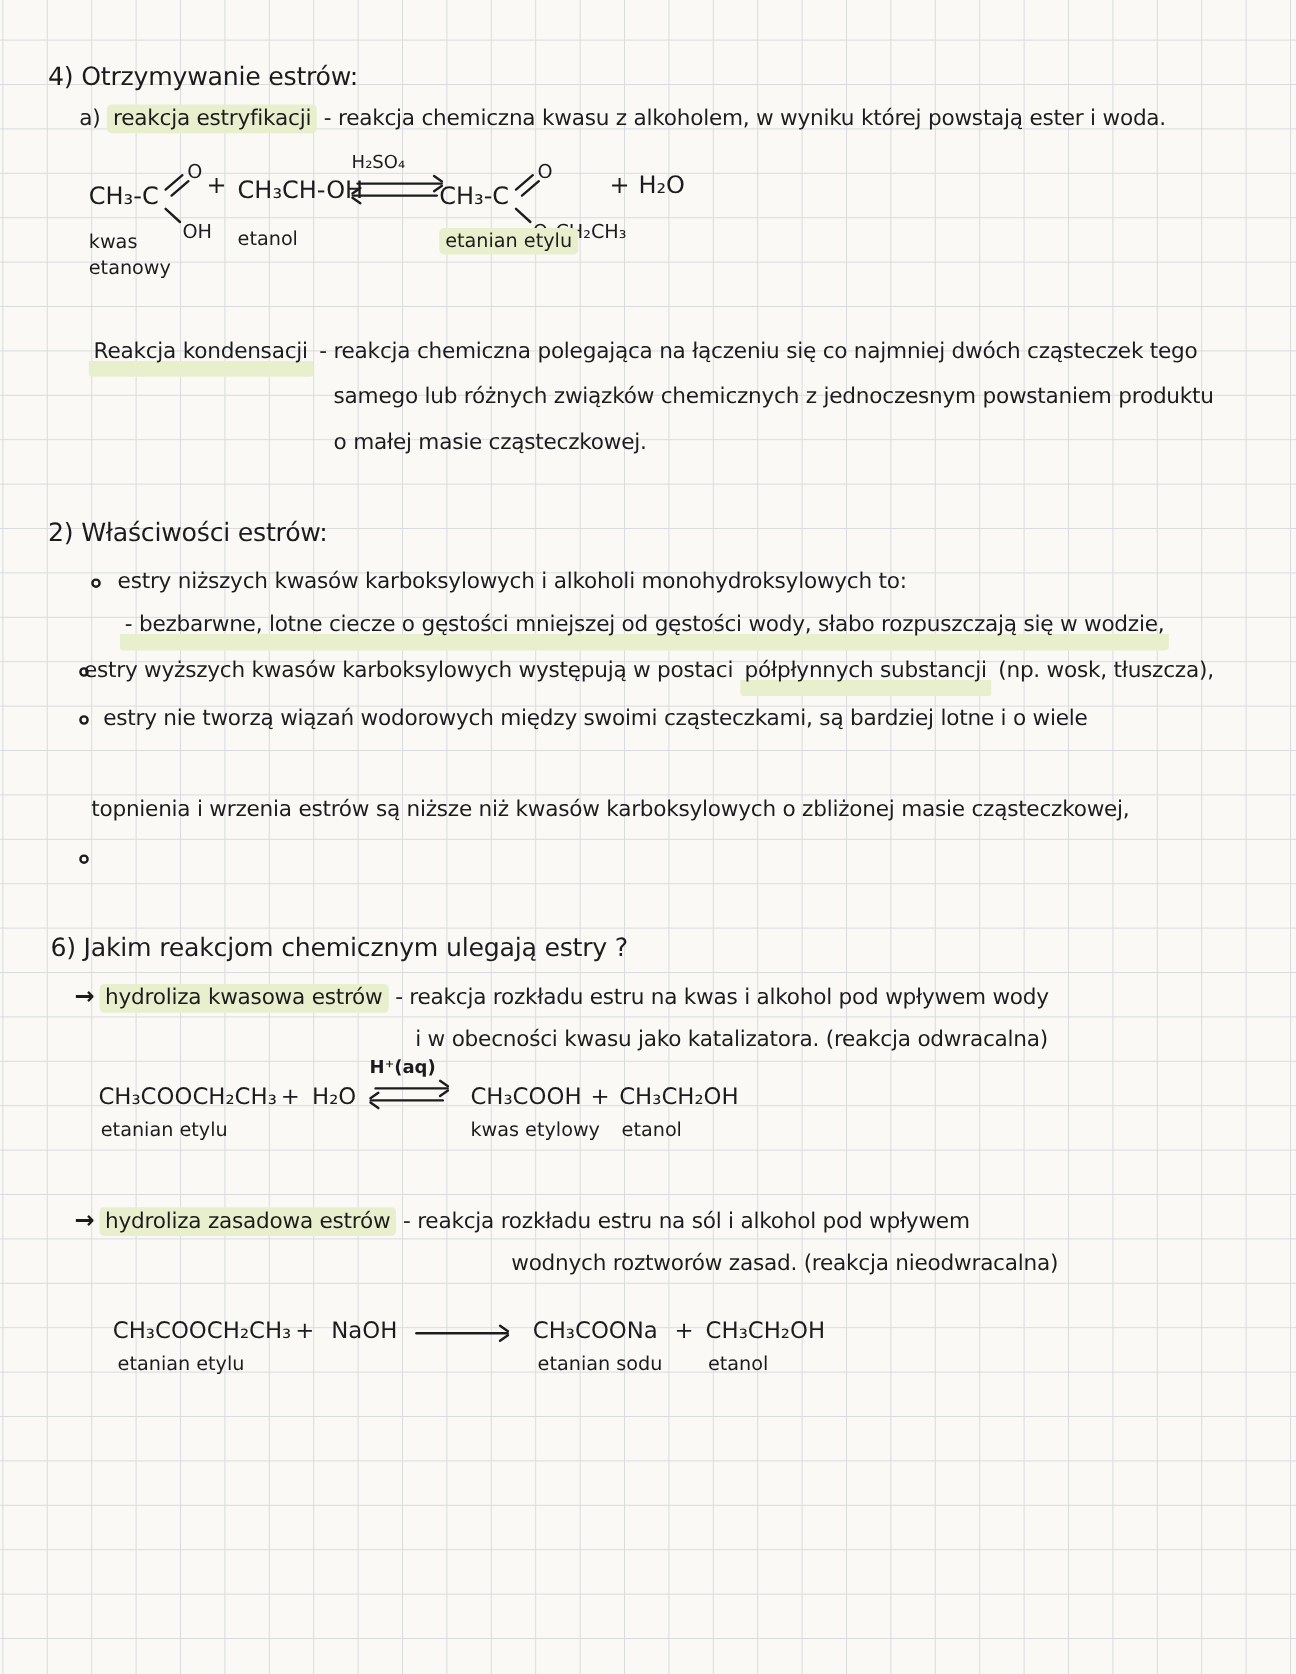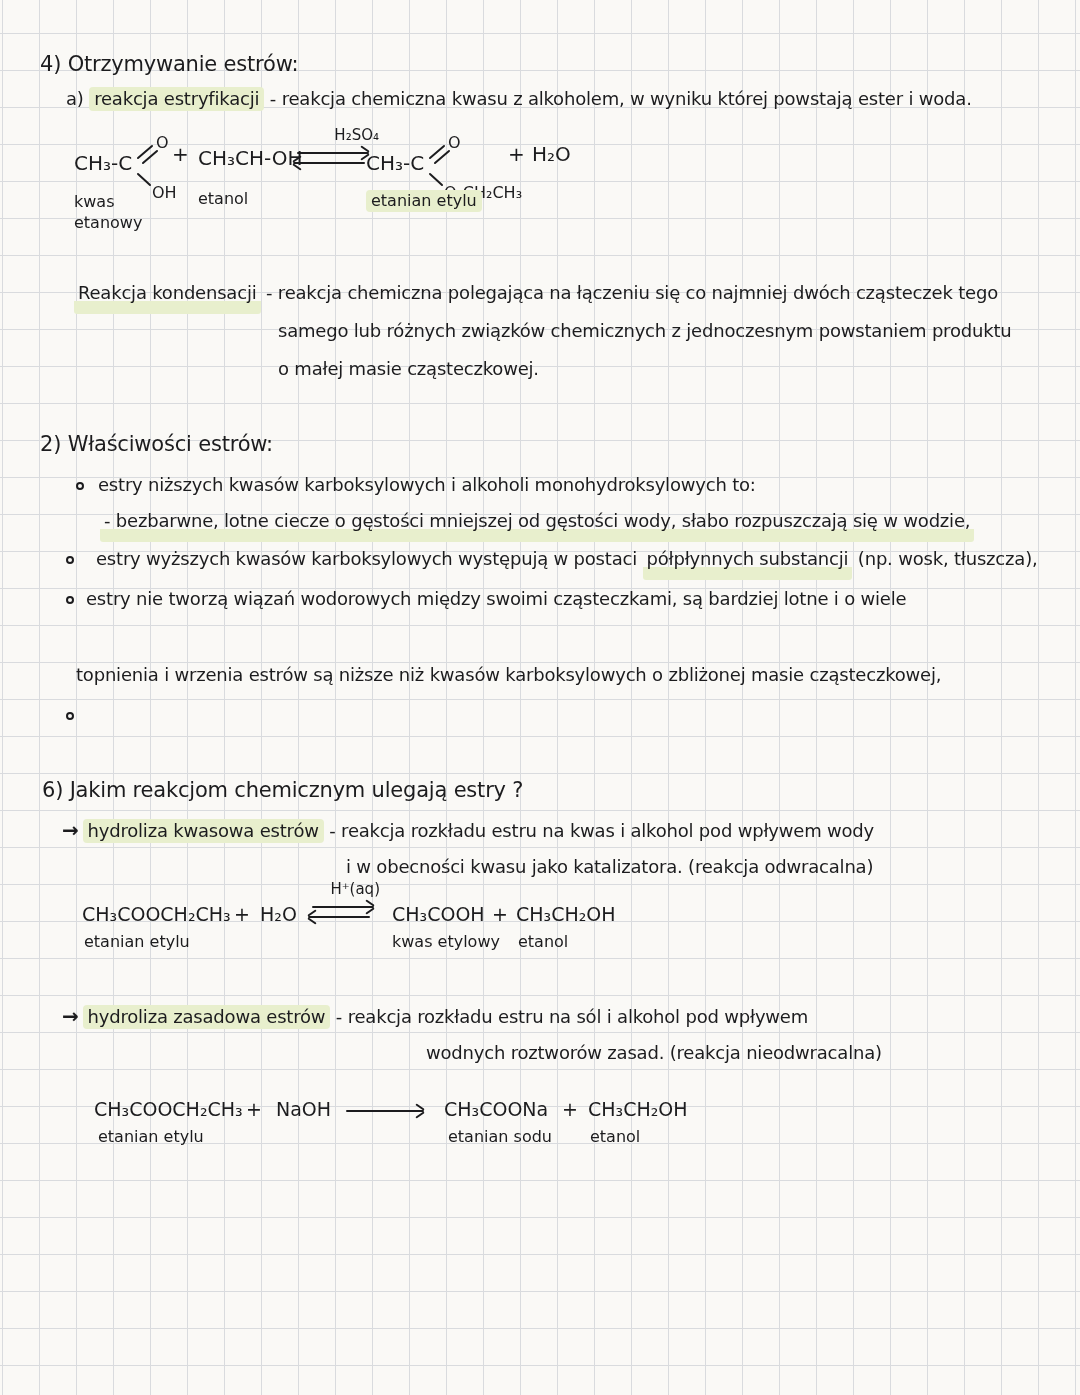--- a/index.html
+++ b/index.html
@@ -64,21 +64,21 @@
       <line x1="73" y1="39" x2="87" y2="27"></line>
       <text x="86" y="24" font-size="16">O</text>
       <line x1="68" y1="50" x2="80" y2="61"></line>
       <text x="82" y="74" font-size="16">OH</text>
     </svg>
 
     <span class="abs f" style="left:172px;top:142px;">+</span>
     <span class="abs f" style="left:198px;top:134px;margin-top:12px;">CH₃CH-OH</span>
 
     <div class="abs" style="left:293px;top:126px;width:86px;">
-      <div class="cat" style="text-align:right;border-bottom:0;">H₂SO₄</div>
+      <div class="cat" style="text-align:left;border-bottom:0;">H₂SO₄</div>
       <div class="harrow r" style="left:4px;top:26px;width:72px;"></div>
       <div class="harrow l" style="left:0px;top:36px;width:72px;"></div>
     </div>
 
     <svg class="abs" style="left:362px;top:124px;" width="200" height="80">
       <text x="4" y="46" font-size="20">CH₃-C</text>
       <line x1="68" y1="34" x2="82" y2="22"></line>
       <line x1="73" y1="39" x2="87" y2="27"></line>
       <text x="86" y="24" font-size="16">O</text>
       <line x1="68" y1="50" x2="80" y2="61"></line>
@@ -102,21 +102,21 @@
 
   <div class="abs h" style="left:40px;top:432px;">2) Właściwości estrów:</div>
 
   <span class="abs dot" style="left:76px;top:482px;"></span>
   <div class="abs t" style="left:98px;top:474px;">estry niższych kwasów karboksylowych i alkoholi monohydroksylowych to:</div>
   <div class="abs t" style="left:100px;top:510px;">
     <span class="hl-under">- bezbarwne, lotne ciecze o gęstości mniejszej od gęstości wody, słabo rozpuszczają się w wodzie,</span>
   </div>
 
   <span class="abs dot" style="left:66px;top:556px;"></span>
-  <div class="abs t" style="left:96px;top:548px;">
+  <div class="abs t" style="left:70px;top:548px;">
     <span>estry wyższych kwasów karboksylowych występują w postaci </span><span class="hl-under">półpłynnych substancji</span><span> (np. wosk, tłuszcza),</span>
   </div>
 
   <span class="abs dot" style="left:66px;top:596px;"></span>
   <div class="abs t" style="left:86px;top:588px;">estry nie tworzą wiązań wodorowych między swoimi cząsteczkami, są bardziej lotne i o wiele</div>
   <div class="abs t" style="left:76px;top:664px;">topnienia i wrzenia estrów są niższe niż kwasów karboksylowych o zbliżonej masie cząsteczkowej,</div>
 
   <span class="abs dot" style="left:66px;top:712px;"></span>
 
   <div class="abs h" style="left:42px;top:778px;">6) Jakim reakcjom chemicznym ulegają estry ?</div>
@@ -124,21 +124,21 @@
   <div class="abs t" style="left:62px;top:818px;">
     <span class="inline-arrow">→</span><span class="hl">hydroliza kwasowa estrów</span><span> - reakcja rozkładu estru na kwas i alkohol pod wpływem wody</span>
   </div>
   <div class="abs t" style="left:346px;top:856px;">i w obecności kwasu jako katalizatora. (reakcja odwracalna)</div>
 
   <div>
     <span class="abs f2" style="left:82px;top:903px;">CH₃COOCH₂CH₃</span>
     <span class="abs f2" style="left:234px;top:903px;">+</span>
     <span class="abs f2" style="left:260px;top:903px;">H₂O</span>
     <div class="abs" style="left:308px;top:880px;width:72px;">
-      <div class="cat" style="text-align:right;">H⁺(aq)</div>
+      <div class="cat" style="text-align:left;font-weight:bold;">H⁺(aq)</div>
       <div class="harrow r" style="left:4px;top:26px;width:62px;"></div>
       <div class="harrow l" style="left:0px;top:36px;width:62px;"></div>
     </div>
     <span class="abs f2" style="left:392px;top:903px;">CH₃COOH</span>
     <span class="abs f2" style="left:492px;top:903px;">+</span>
     <span class="abs f2" style="left:516px;top:903px;">CH₃CH₂OH</span>
     <span class="abs lbl" style="left:84px;top:932px;">etanian etylu</span>
     <span class="abs lbl" style="left:392px;top:932px;">kwas etylowy</span>
     <span class="abs lbl" style="left:518px;top:932px;">etanol</span>
   </div>

